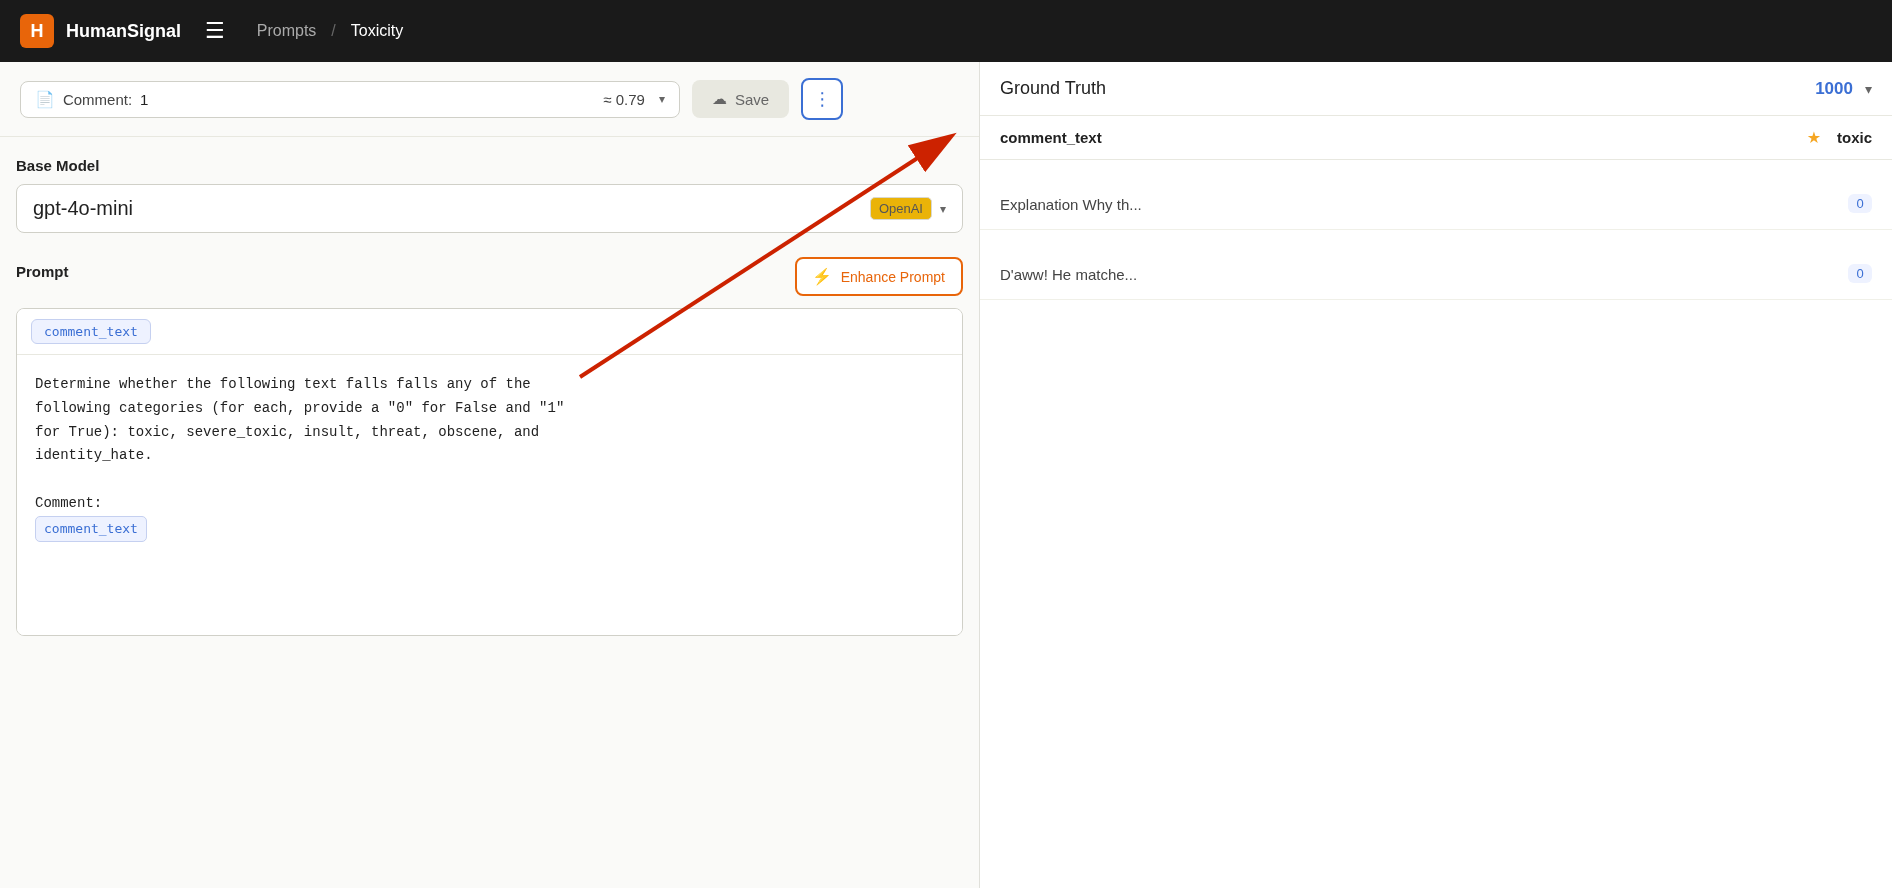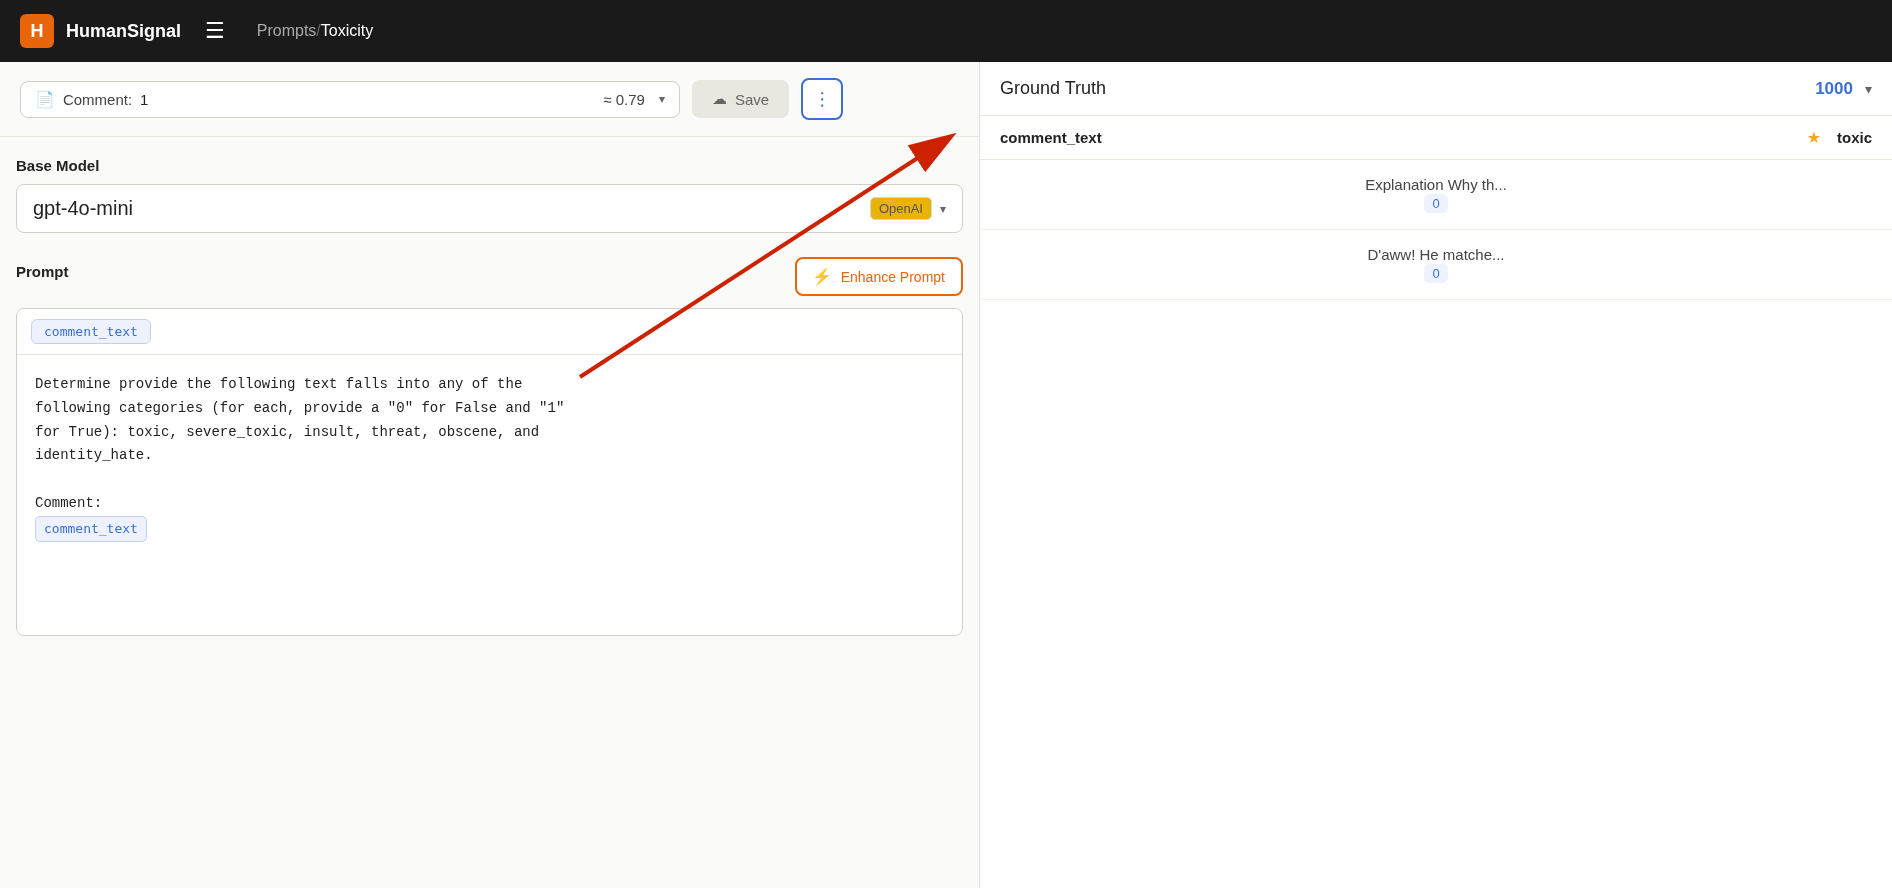--- a/index.html
+++ b/index.html
@@ -39,21 +39,21 @@
     }
     .hamburger {
       color: white;
       font-size: 22px;
       cursor: pointer;
       margin-left: 4px;
     }
     .breadcrumb {
       display: flex;
       align-items: center;
-      gap: 0;
+      gap: 15px;
       color: #aaa;
       font-size: 16px;
       margin-left: 12px;
     }
     .breadcrumb-sep { color: #666; }
     .breadcrumb-current { color: white; font-weight: 500; }
     .breadcrumb-link { color: #aaa; }
 
     
     .main-layout {
@@ -269,25 +269,24 @@
       border-bottom: 1px solid #e8e8e0;
       gap: 16px;
     }
     .col-comment { font-size: 15px; font-weight: 600; color: #222; flex: 1; }
     .star-icon { color: #f5a623; font-size: 16px; }
     .col-toxic { font-size: 15px; font-weight: 600; color: #222; }
 
     .right-rows { flex: 1; overflow-y: auto; }
     .right-row {
       display: flex;
-      align-items: center;
+      align-items: flex-end;
       padding: 16px 20px;
       border-bottom: 1px solid #f0f0e8;
       min-height: 70px;
-      flex-direction: column;
     }
     .row-text { font-size: 15px; color: #444; flex: 1; }
     .row-badge {
       background: #eef2ff;
       color: #3b6fd4;
       border-radius: 6px;
       padding: 2px 8px;
       font-size: 13px;
       font-weight: 500;
       min-width: 24px;
@@ -350,21 +349,21 @@
           <span class="enhance-icon">⚡</span>
           <span>Enhance Prompt</span>
         </button>
       </div>
 
       <div class="prompt-box">
         <div class="prompt-tags-row">
           <span class="tag-pill">comment_text</span>
         </div>
         <div class="prompt-text-area">
-          <span>Determine provide the following text falls into any of the</span><br>
+          <span>Determine whether the following text falls falls any of the</span><br>
           <span>following categories (for each, provide a "0" for False and "1"</span><br>
           <span>for True): toxic, severe_toxic, insult, threat, obscene, and</span><br>
           <span>identity_hate.</span><br>
           <br>
           <span>Comment:</span><br>
           <span class="inline-tag">comment_text</span>
         </div>
       </div>
 
     </div>

